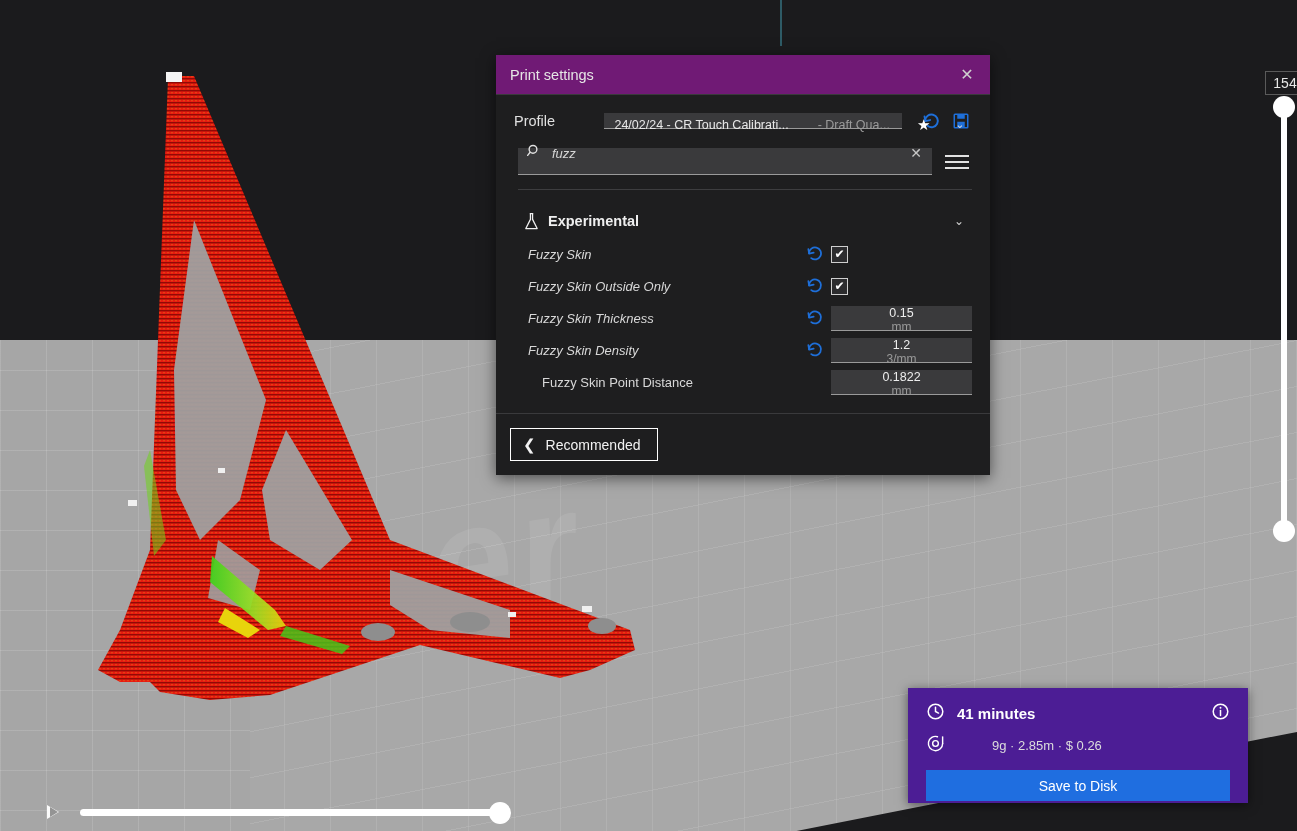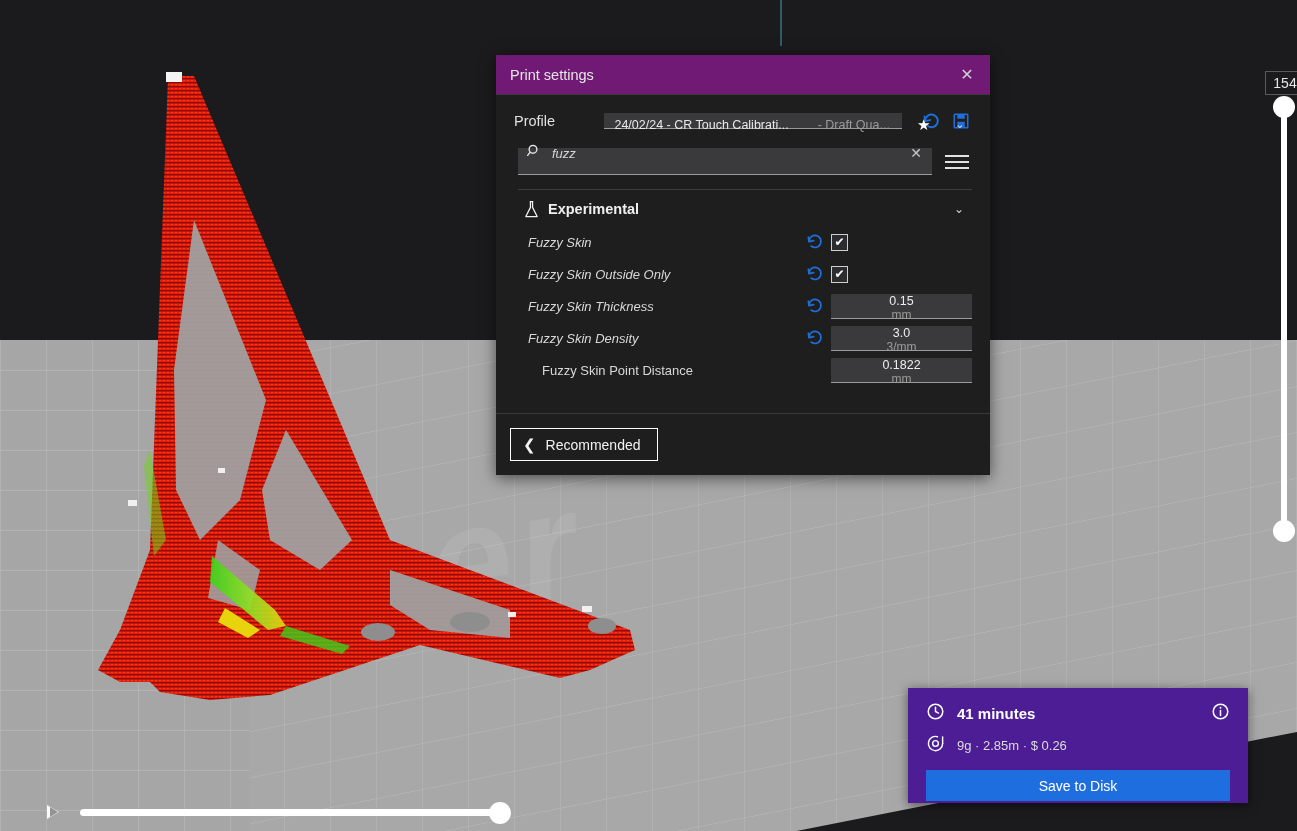--- a/index.html
+++ b/index.html
@@ -144,21 +144,21 @@
   .search-box {
     flex: 1; height: 27px; background: #3a3a3c;
     border-bottom: 1px solid #9a9a9a;
     display: flex; align-items: center; padding: 0 6px 16px 8px;
   }
   .search-text { flex: 1; color: #d6d6d6; font-size: 13px; font-style: italic; margin-left: 10px; }
   .search-clear { color: #c8c8c8; font-size: 14px; cursor: pointer; padding: 0 4px; }
   .hamburger { width: 30px; margin-left: 10px; display: flex; flex-direction: column; gap: 4px; cursor: pointer; align-items: center; }
   .hamburger span { display: block; width: 24px; height: 2px; background: #e2e2e2; }
 
-  .settings-list { margin: 14px 18px 0 22px; border-top: 1px solid #3d3d3f; padding-top: 2px; }
+  .settings-list { margin: 14px 18px 0 22px; border-top: 1px solid #3d3d3f; padding-top: 14px; }
   .cat-row { display: flex; align-items: center; height: 34px; cursor: pointer; }
   .cat-icon { width: 26px; display: flex; align-items: center; justify-content: center; }
   .cat-label { color: #efefef; font-size: 14.5px; font-weight: bold; margin-left: 4px; }
   .cat-caret { margin-left: auto; color: #d0d0d0; font-size: 12px; padding-right: 8px; }
 
   .set-row { display: flex; align-items: center; height: 32px; gap: 47px; }
   .set-label { color: #d8d8d8; font-size: 13px; font-style: italic; padding-left: 10px; }
   .set-label.child { font-style: normal; padding-left: 24px; }
   .set-mid { margin-left: auto; display: flex; align-items: center; }
   .revert-slot { width: 32px; display: flex; align-items: center; justify-content: center; }
@@ -195,21 +195,21 @@
     position: absolute; left: 908px; top: 688px;
     width: 340px; height: 115px;
     background: #4c1d95;
     padding: 14px 18px;
     box-shadow: 0 2px 10px rgba(0,0,0,0.5);
   }
   .ic-row { display: flex; align-items: center; }
   .ic-time { color: #ffffff; font-size: 15px; font-weight: bold; margin-left: 12px; }
   .ic-info { margin-left: auto; cursor: pointer; }
   .ic-mat { color: #dcdcdc; font-size: 13px; margin-left: 12px; }
-  .ic-row2 { margin-top: 9px; }
+  .ic-row2 { margin-top: 9px; gap: 35px; }
   .save-btn {
     margin-top: 13px; width: 100%; height: 31px;
     background: #1f6ee0; color: #ffffff; font-size: 14px;
     display: flex; align-items: center; justify-content: center;
     cursor: pointer; border: none;
     font-family: "Liberation Sans", sans-serif;
   }
 </style>
 </head>
 <body>
@@ -414,21 +414,21 @@
             <div class="set-row">
               <div class="set-label">Fuzzy Skin Density</div>
               <div class="set-mid">
                 <div class="revert-slot">
                   <svg width="18" height="18" viewBox="0 0 24 24" fill="none" stroke="#1e6fd9" stroke-width="2.4" stroke-linecap="round">
                     <path d="M4 11 A8 8 0 1 1 7 17.5"></path>
                     <path d="M3.2 5.5 L4.2 11.6 L10.2 10.2" stroke-linejoin="round"></path>
                   </svg>
                 </div>
                 <div class="valuebox">
-                  <span class="v">3.0</span>
+                  <span class="v">1.2</span>
                   <span class="u">3/mm</span>
                 </div>
               </div>
             </div>
             <div class="set-row">
               <div class="set-label child">Fuzzy Skin Point Distance</div>
               <div class="set-mid">
                 <div class="revert-slot"></div>
                 <div class="valuebox">
                   <span class="v">0.1822</span>

